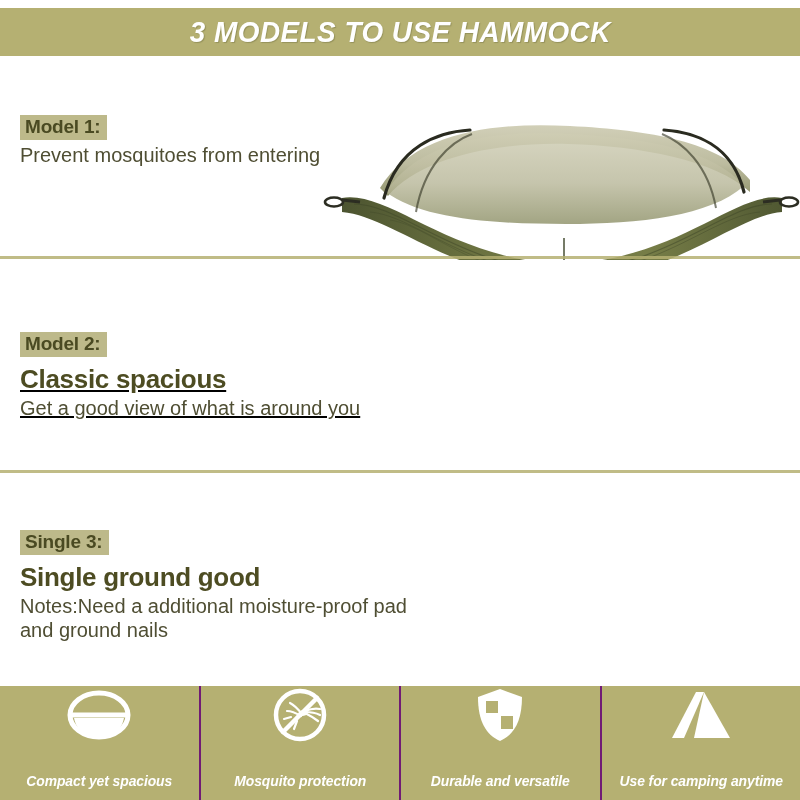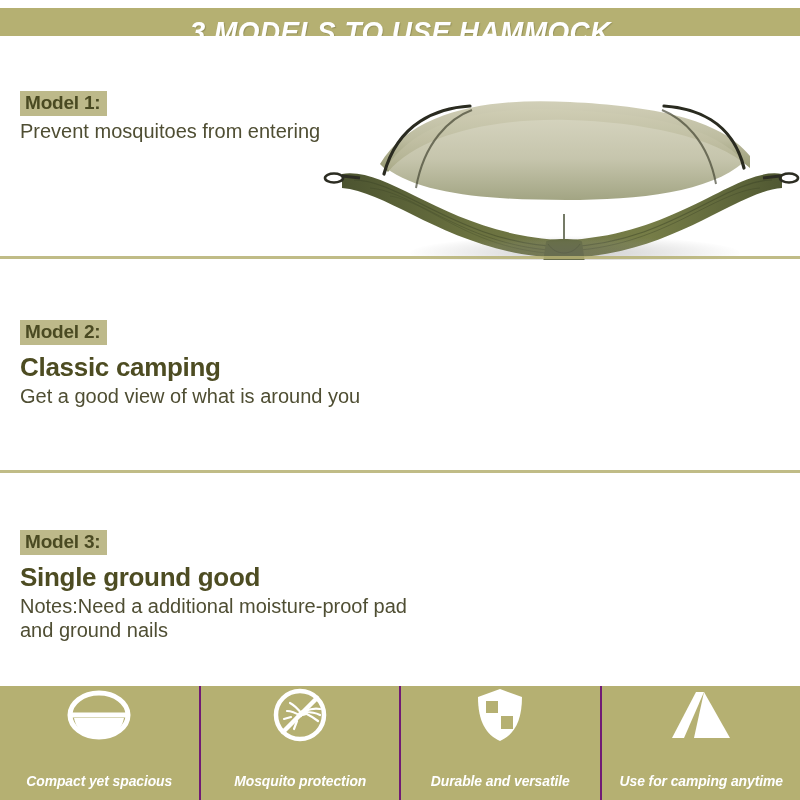--- a/index.html
+++ b/index.html
@@ -26,37 +26,37 @@
     transform:scaleX(0.93);
     text-shadow:1px 1px 1px rgba(90,88,50,0.35);
     white-space:nowrap;
   }
 
   
   .section{
     position:absolute; left:0; width:800px;
     background:#ffffff;
   }
-  .sec1{ top:36px;  height:209px;text-decoration:underline; }
+  .sec1{ top:60px;  height:209px;text-decoration:underline; }
   .sec2{ top:260px; height:211px; }
   .sec3{ top:474px; height:212px; }
 
   .divider{
     position:absolute; left:0; width:800px; height:3px;
     background:#b5b072; opacity:0.85;
   }
   .div1{ top:256px; }
   .div2{ top:470px; }
 
   
   .textblock{
     position:absolute; left:20px;
   }
   .t1{ top:55px; }
-  .t2{ top:60px; }
+  .t2{ top:72px;text-decoration:underline; }
   .t3{ top:56px; }
 
   .badge{
     display:inline-block;
     background:#bdb98a;
     color:#4a4a22;
     font-size:19px;
     font-weight:bold;
     padding:1px 7px 2px 5px;
     line-height:1.15;
@@ -185,21 +185,21 @@
     </svg>
   </div>
 </div>
 
 <div class="divider div1"></div>
 
 <div class="section sec2">
 
   <div class="textblock t2">
     <div class="badge">Model 2:</div>
-    <div class="model-title">Classic camping</div>
+    <div class="model-title">Classic spacious</div>
     <div class="model-sub">Get a good view of what is around you</div>
   </div>
 
   <div class="prodwrap m2">
     <div class="shadow-ellipse"></div>
     <svg width="460" height="180" viewBox="0 0 460 180">
       <defs>
         <linearGradient id="hamG2" x1="0" y1="0" x2="1" y2="0.3">
           <stop offset="0%" stop-color="#4e5430"></stop>
           <stop offset="25%" stop-color="#656c3a"></stop>
@@ -252,21 +252,21 @@
       <rect x="300" y="62" width="9" height="5" rx="2" fill="#2f351d"></rect>
     </svg>
   </div>
 </div>
 
 <div class="divider div2"></div>
 
 <div class="section sec3">
 
   <div class="textblock t3">
-    <div class="badge">Model 3:</div>
+    <div class="badge">Single 3:</div>
     <div class="model-title">Single ground good</div>
     <div class="model-sub">Notes:Need a additional moisture-proof pad and ground nails</div>
   </div>
 
 </div>
 
 <div class="featurebar">
 
   <div class="feature">
     <div class="feature-icon">

